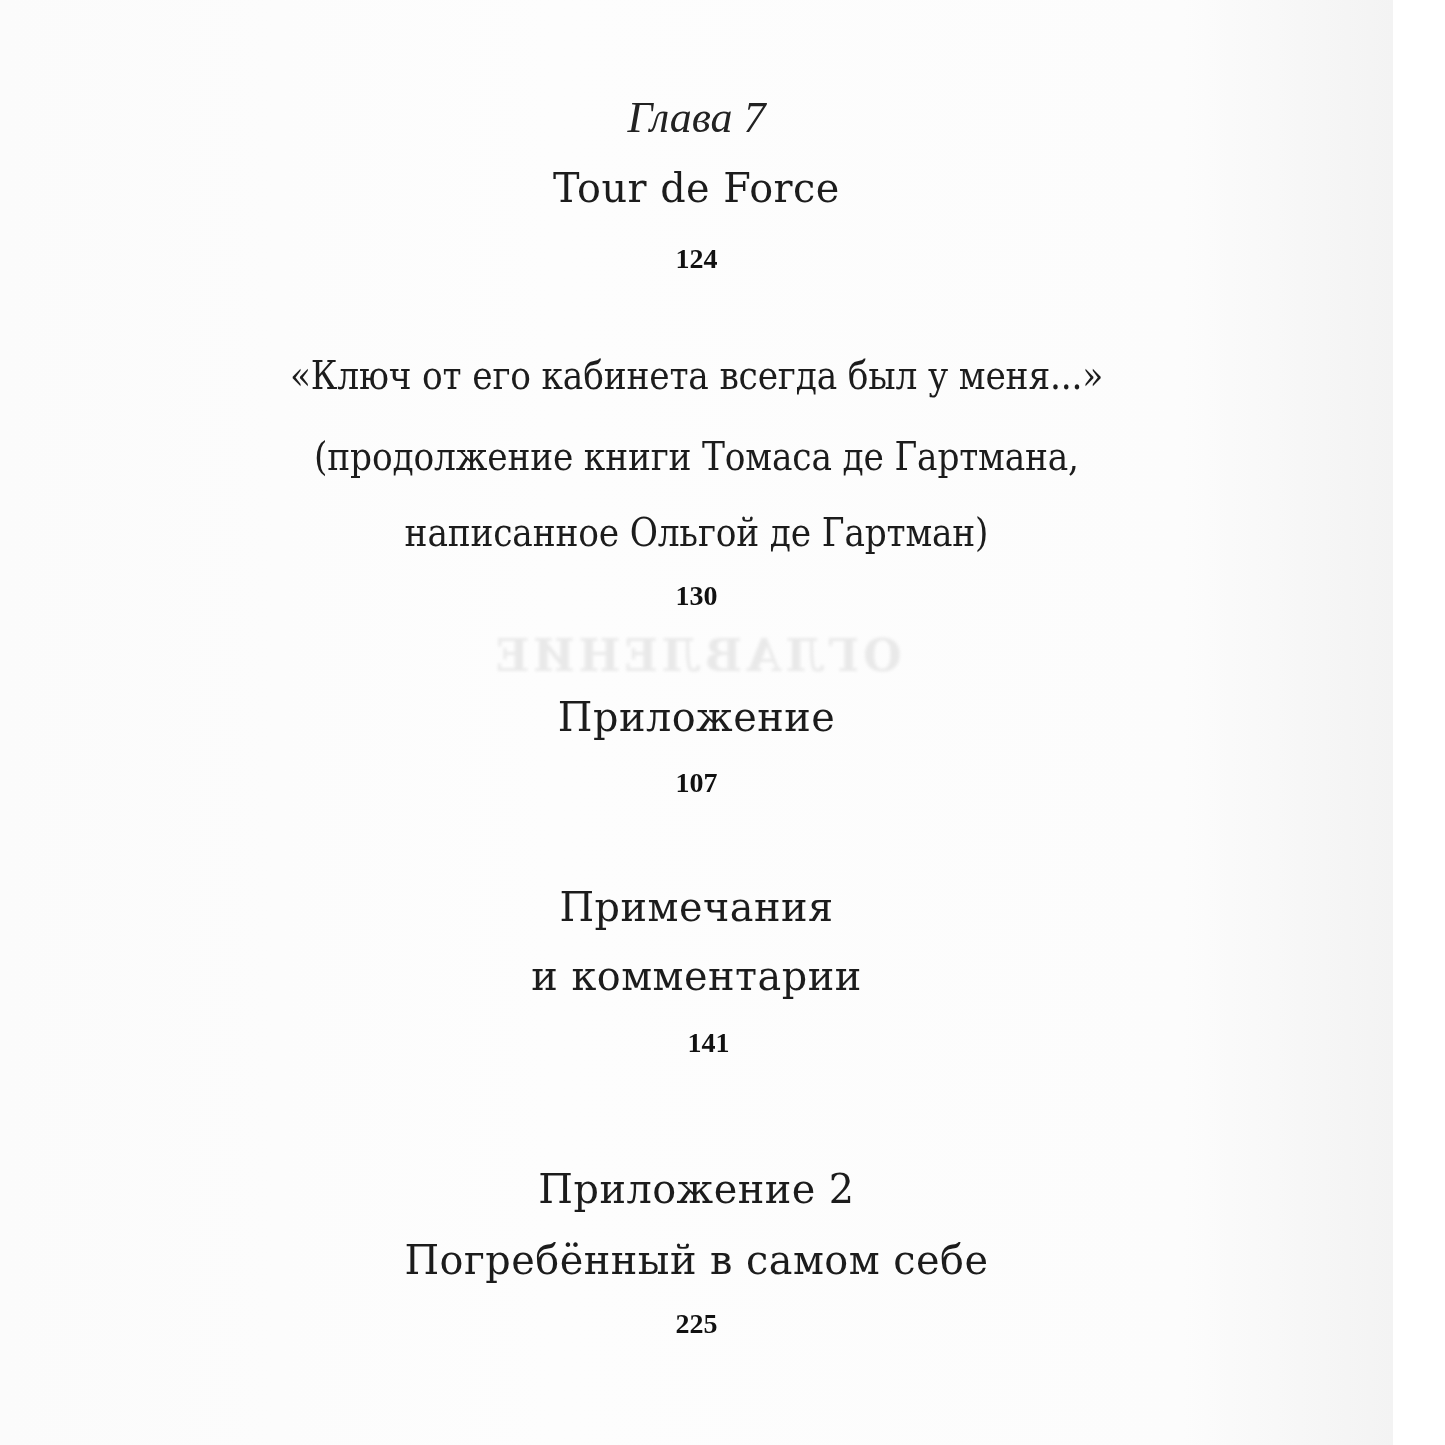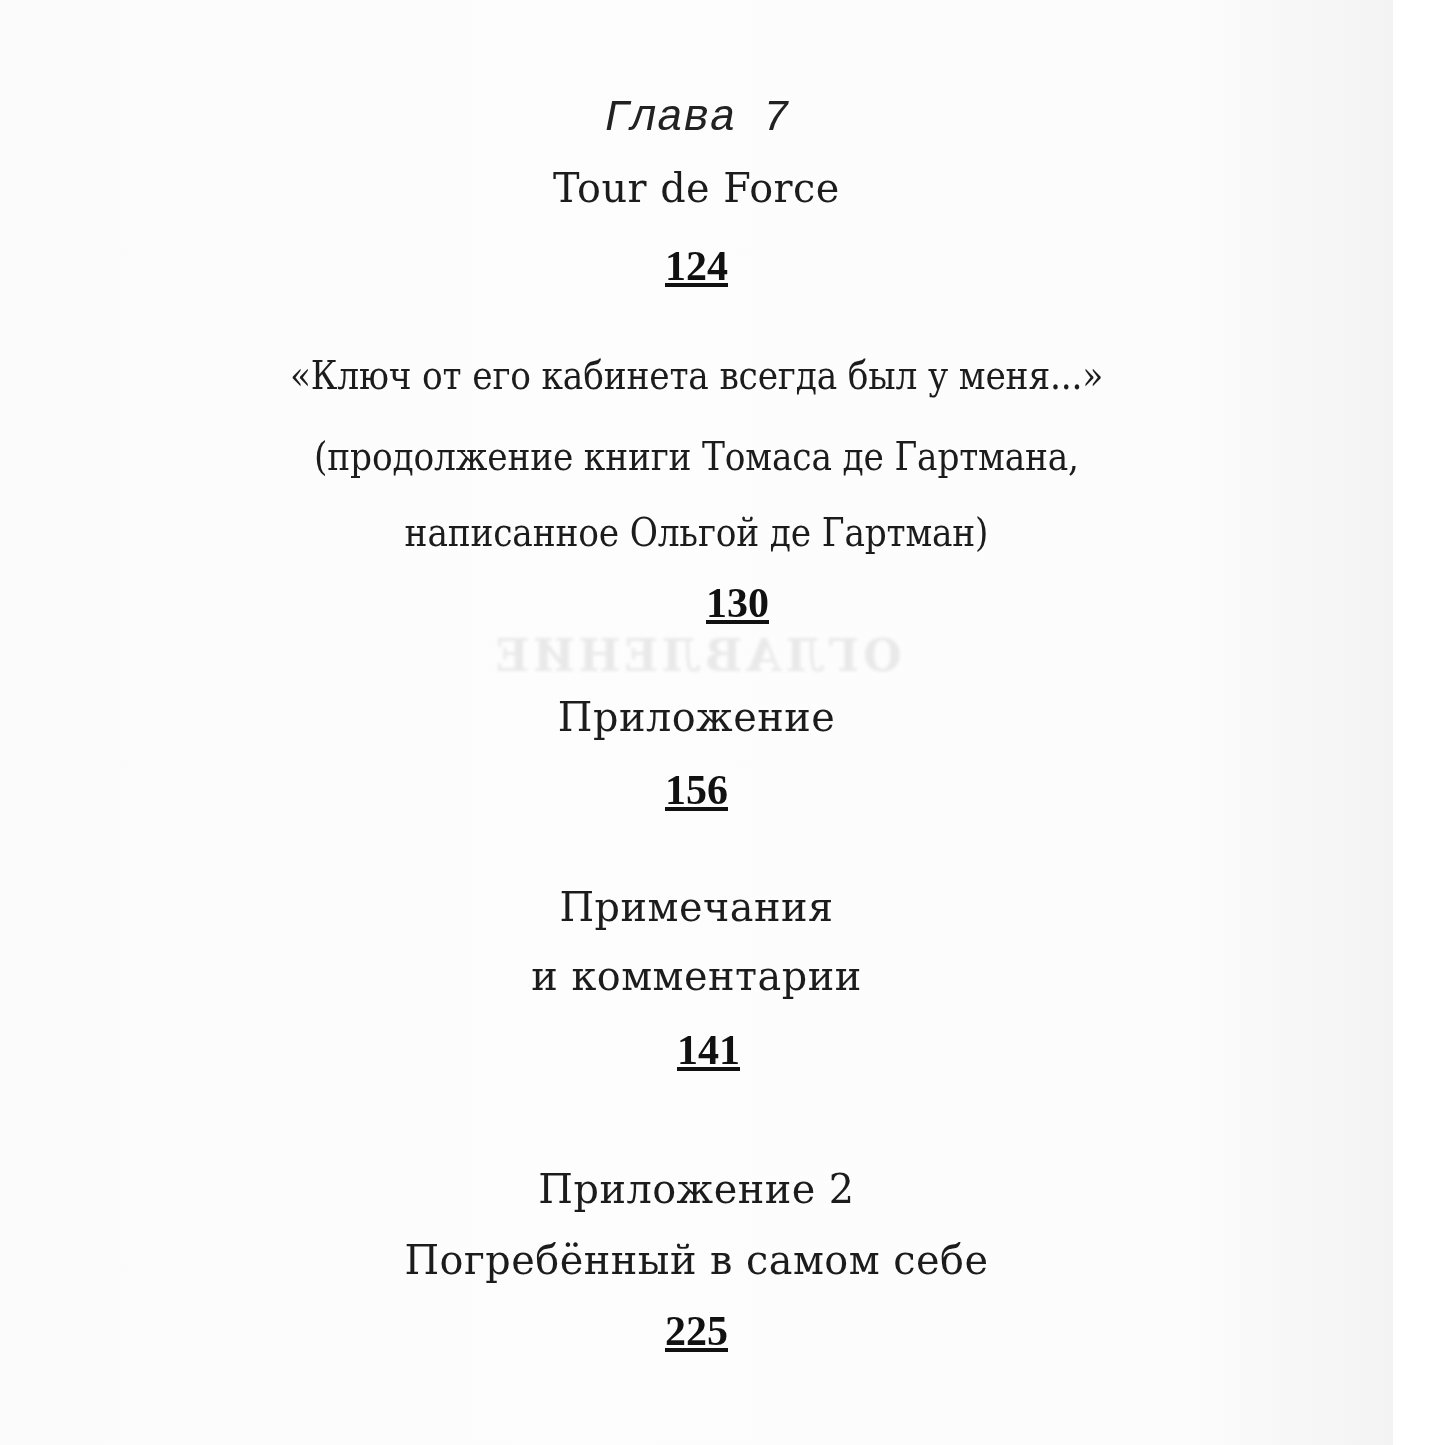--- a/index.html
+++ b/index.html
@@ -63,43 +63,42 @@
     }
     .chapter {
       font-family: "Liberation Serif", serif;
       font-style: italic;
       font-size: 44px;
       color: #222;
     }
     .pagenum {
       font-family: "Liberation Serif", serif;
       font-weight: bold;
-      font-size: 42px;
+      font-size: 28px;
       color: #111;
-      text-decoration: underline;
     }
   </style>
 </head>
 <body>
 
 <div class="page">
 
   <div class="bleed" style="top:630px; font-size:44px; font-weight:bold; letter-spacing:4px;">ОГЛАВЛЕНИЕ</div>
 
-  <div class="line chapter" style="top:96px;font-family:Liberation Mono, monospace;">Глава 7</div>
+  <div class="line chapter" style="top:96px;">Глава 7</div>
   <div class="line title" style="top:168px;">Tour de Force</div>
   <div class="line pagenum" style="top:245px;">124</div>
 
   <div class="line title condensed" style="top:355px;">«Ключ от его кабинета всегда был у меня...»</div>
   <div class="line title condensed" style="top:436px;">(продолжение книги Томаса де Гартмана,</div>
   <div class="line title condensed" style="top:512px;">написанное Ольгой де Гартман)</div>
-  <div class="line pagenum" style="top:582px;padding-left:41px;">130</div>
+  <div class="line pagenum" style="top:582px;">130</div>
 
   <div class="line title" style="top:697px;">Приложение</div>
-  <div class="line pagenum" style="top:769px;">156</div>
+  <div class="line pagenum" style="top:769px;">107</div>
 
   <div class="line title" style="top:887px;">Примечания</div>
   <div class="line title" style="top:956px;">и комментарии</div>
   <div class="line pagenum" style="top:1029px;padding-left:12px;">141</div>
 
   <div class="line title" style="top:1169px;">Приложение 2</div>
   <div class="line title" style="top:1240px;">Погребённый в самом себе</div>
   <div class="line pagenum" style="top:1310px;">225</div>
 
 </div>

